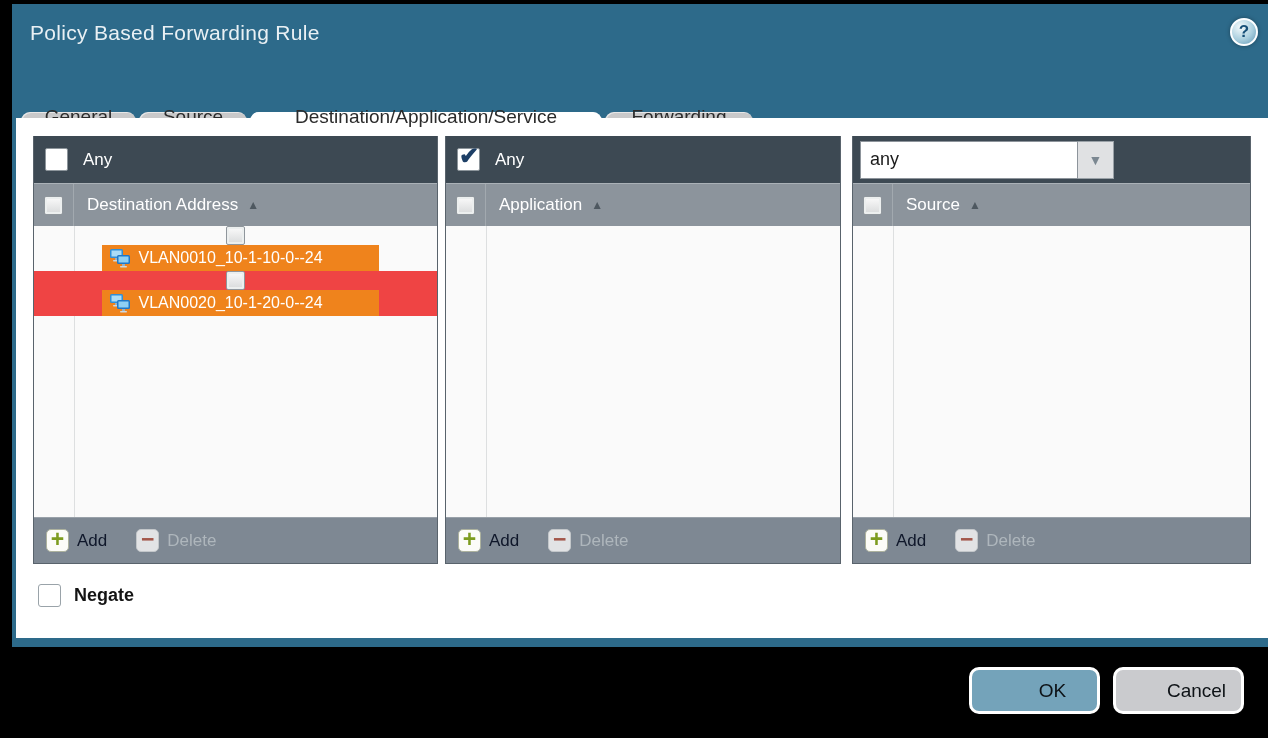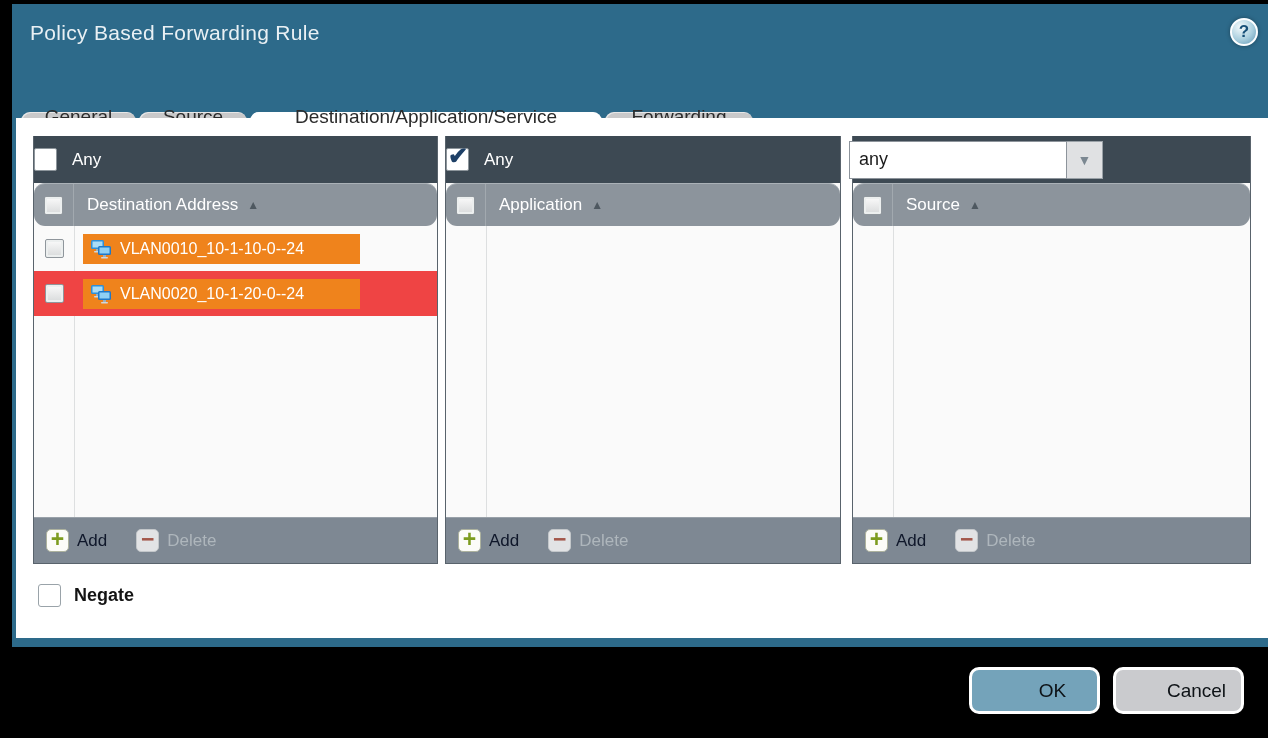--- a/index.html
+++ b/index.html
@@ -17,38 +17,38 @@
          font-size:19px; color:#2b2b2b; box-shadow:inset 1px 1px 0 rgba(255,255,255,.55); cursor:pointer;margin-top:40px; }
   .tab.active { background:#ffffff; z-index:2; }
   .tab-general { width:115px; } .tab-source { width:108px; } .tab-das { width:352px; } .tab-forwarding { width:148px; }
 
   .content { position:absolute; left:4px; top:114px; width:1252px; height:520px; background:#ffffff; }
 
   .panels { position:absolute; left:17px; top:18px; display:flex; }
   .panel { display:flex; flex-direction:column; height:428px; background:#fafafa; border:1px solid #59636c; border-top:none; }
   .p1 { width:405px; margin-right:7px; } .p2 { width:396px; margin-right:11px; } .p3 { width:399px; }
 
-  .any-bar { height:47px; background:#3d4953; display:flex; align-items:center; padding-left:0; flex:none; }
+  .any-bar { height:47px; background:#3d4953; display:flex; align-items:center; padding-left:11px; flex:none; }
   .any-label { color:#fff; font-size:17px; margin-left:15px; }
 
   .cb-big { width:23px; height:23px; background:#fff; border:1px solid #8d959b; border-radius:2px;
             position:relative; overflow:visible; cursor:pointer; flex:none; }
   .cb-big .check { position:absolute; left:1px; top:-7px; color:#1d3f66; font-size:24px; font-weight:bold; }
   .cb-plain { width:23px; height:23px; background:#fff; border:1px solid #9aa3a9; border-radius:3px; cursor:pointer; flex:none; }
 
-  .col-header { height:43px; background:#8c949c; border-top:1px solid #aab1b7; display:flex; align-items:center; flex:none; cursor:pointer;border-radius:11px; }
+  .col-header { height:43px; background:#8c949c; border-top:1px solid #aab1b7; display:flex; align-items:center; flex:none; cursor:pointer; }
   .col-cb-cell { width:40px; align-self:stretch; display:flex; align-items:center; justify-content:center; border-right:1px solid #a2a9af; }
   .cb-small { width:19px; height:19px; border:1px solid #8f969c; border-radius:2px;
               background:linear-gradient(#fbfbfb,#d8dadb); box-shadow:inset 0 0 0 2px #ecefef; cursor:pointer; }
   .col-title { color:#fff; font-size:17px; margin-left:13px; }
   .sort-arrow { color:#4e5860; font-size:12px; margin-left:9px; }
 
   .list { flex:1; background:#fafafa; position:relative; overflow:hidden; }
   .list::before { content:""; position:absolute; left:40px; top:0; bottom:0; width:1px; background:#dddfe0; }
-  .row { height:45px; display:flex; align-items:center; position:relative; }
+  .row { height:45px; display:flex; align-items:center; position:relative;flex-direction:column; }
   .row.alt { background:#ef4444; }
   .row-cb-cell { width:40px; display:flex; justify-content:center; flex:none; }
   .chip { margin-left:9px; height:30px; width:277px; background:#ef831c; display:flex; align-items:center;
           color:#fff; font-size:16px; cursor:pointer; }
   .chip svg { margin:0 7px 0 6px; flex:none; }
 
   .footer { height:46px; background:#7e8893; border-top:1px solid #99a1a9; display:flex; align-items:center; padding-left:12px; flex:none; }
   .ico-add { width:23px; height:23px; border-radius:5px; background:#fcfcf8; border:1px solid #adb29e;
              color:#7d9c1f; font-size:23px; font-weight:bold; line-height:19px; text-align:center; cursor:pointer; }
   .lbl-add { color:#0f172a; font-size:17px; margin-left:8px; cursor:pointer; }

